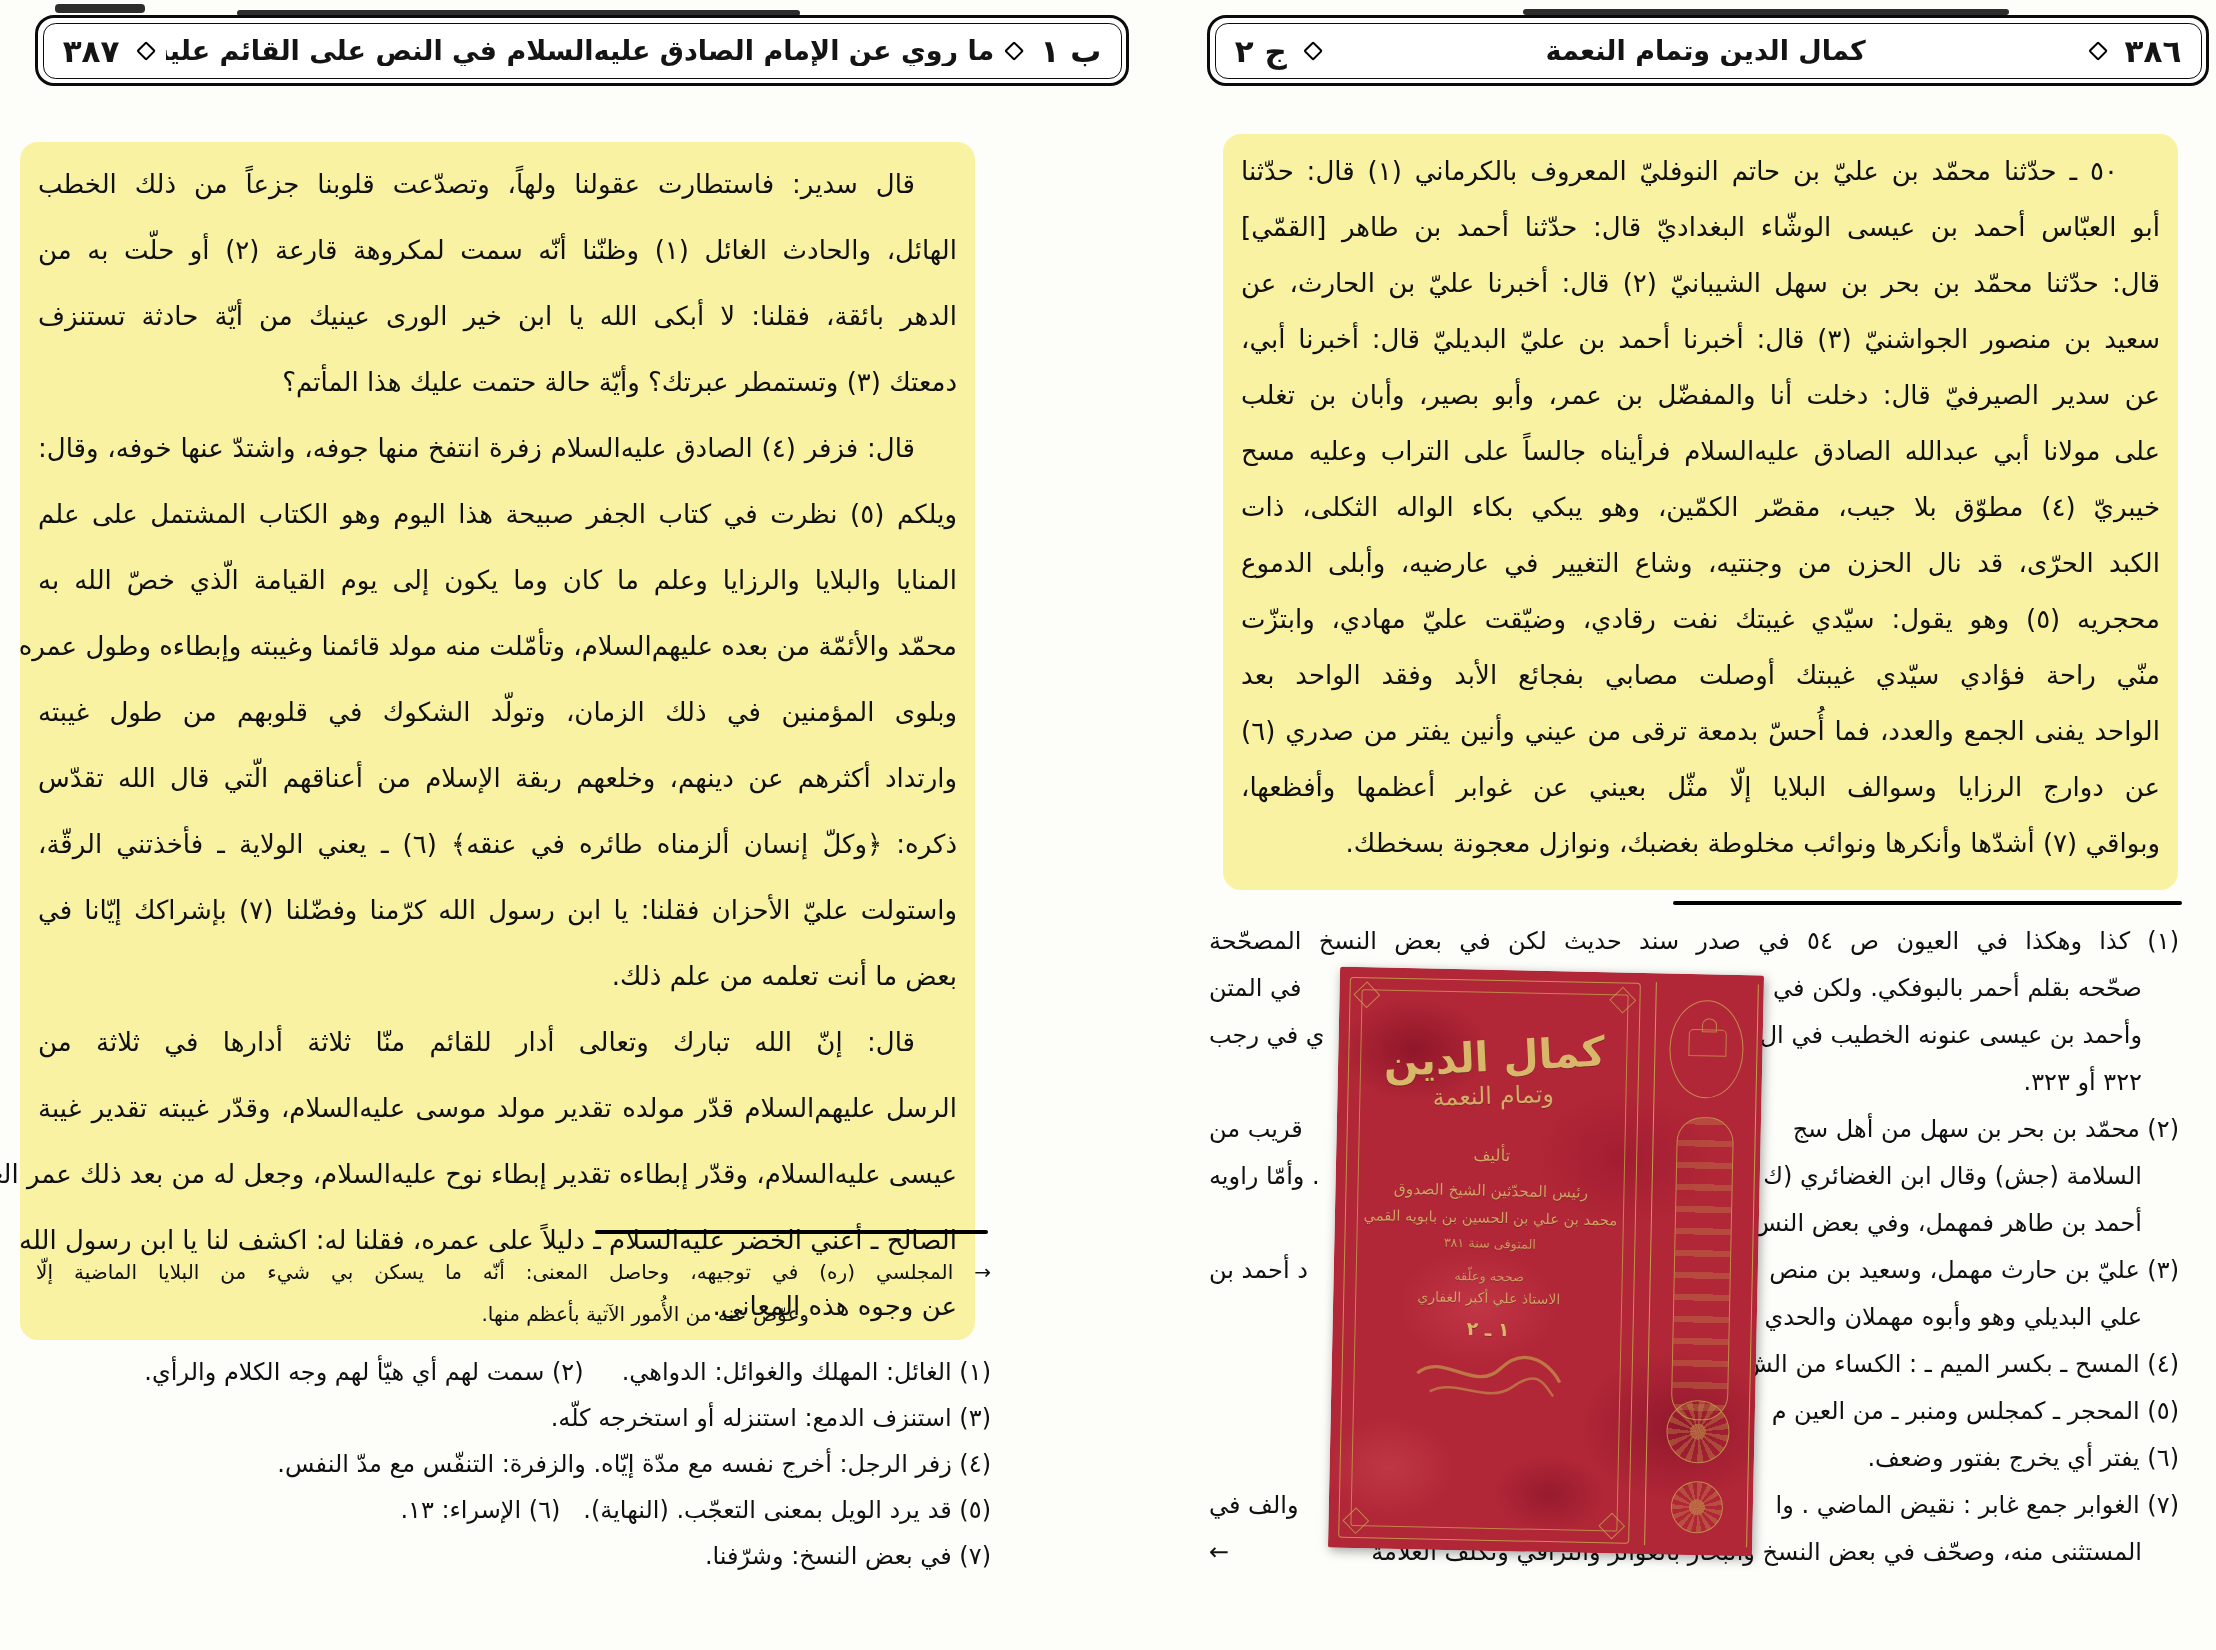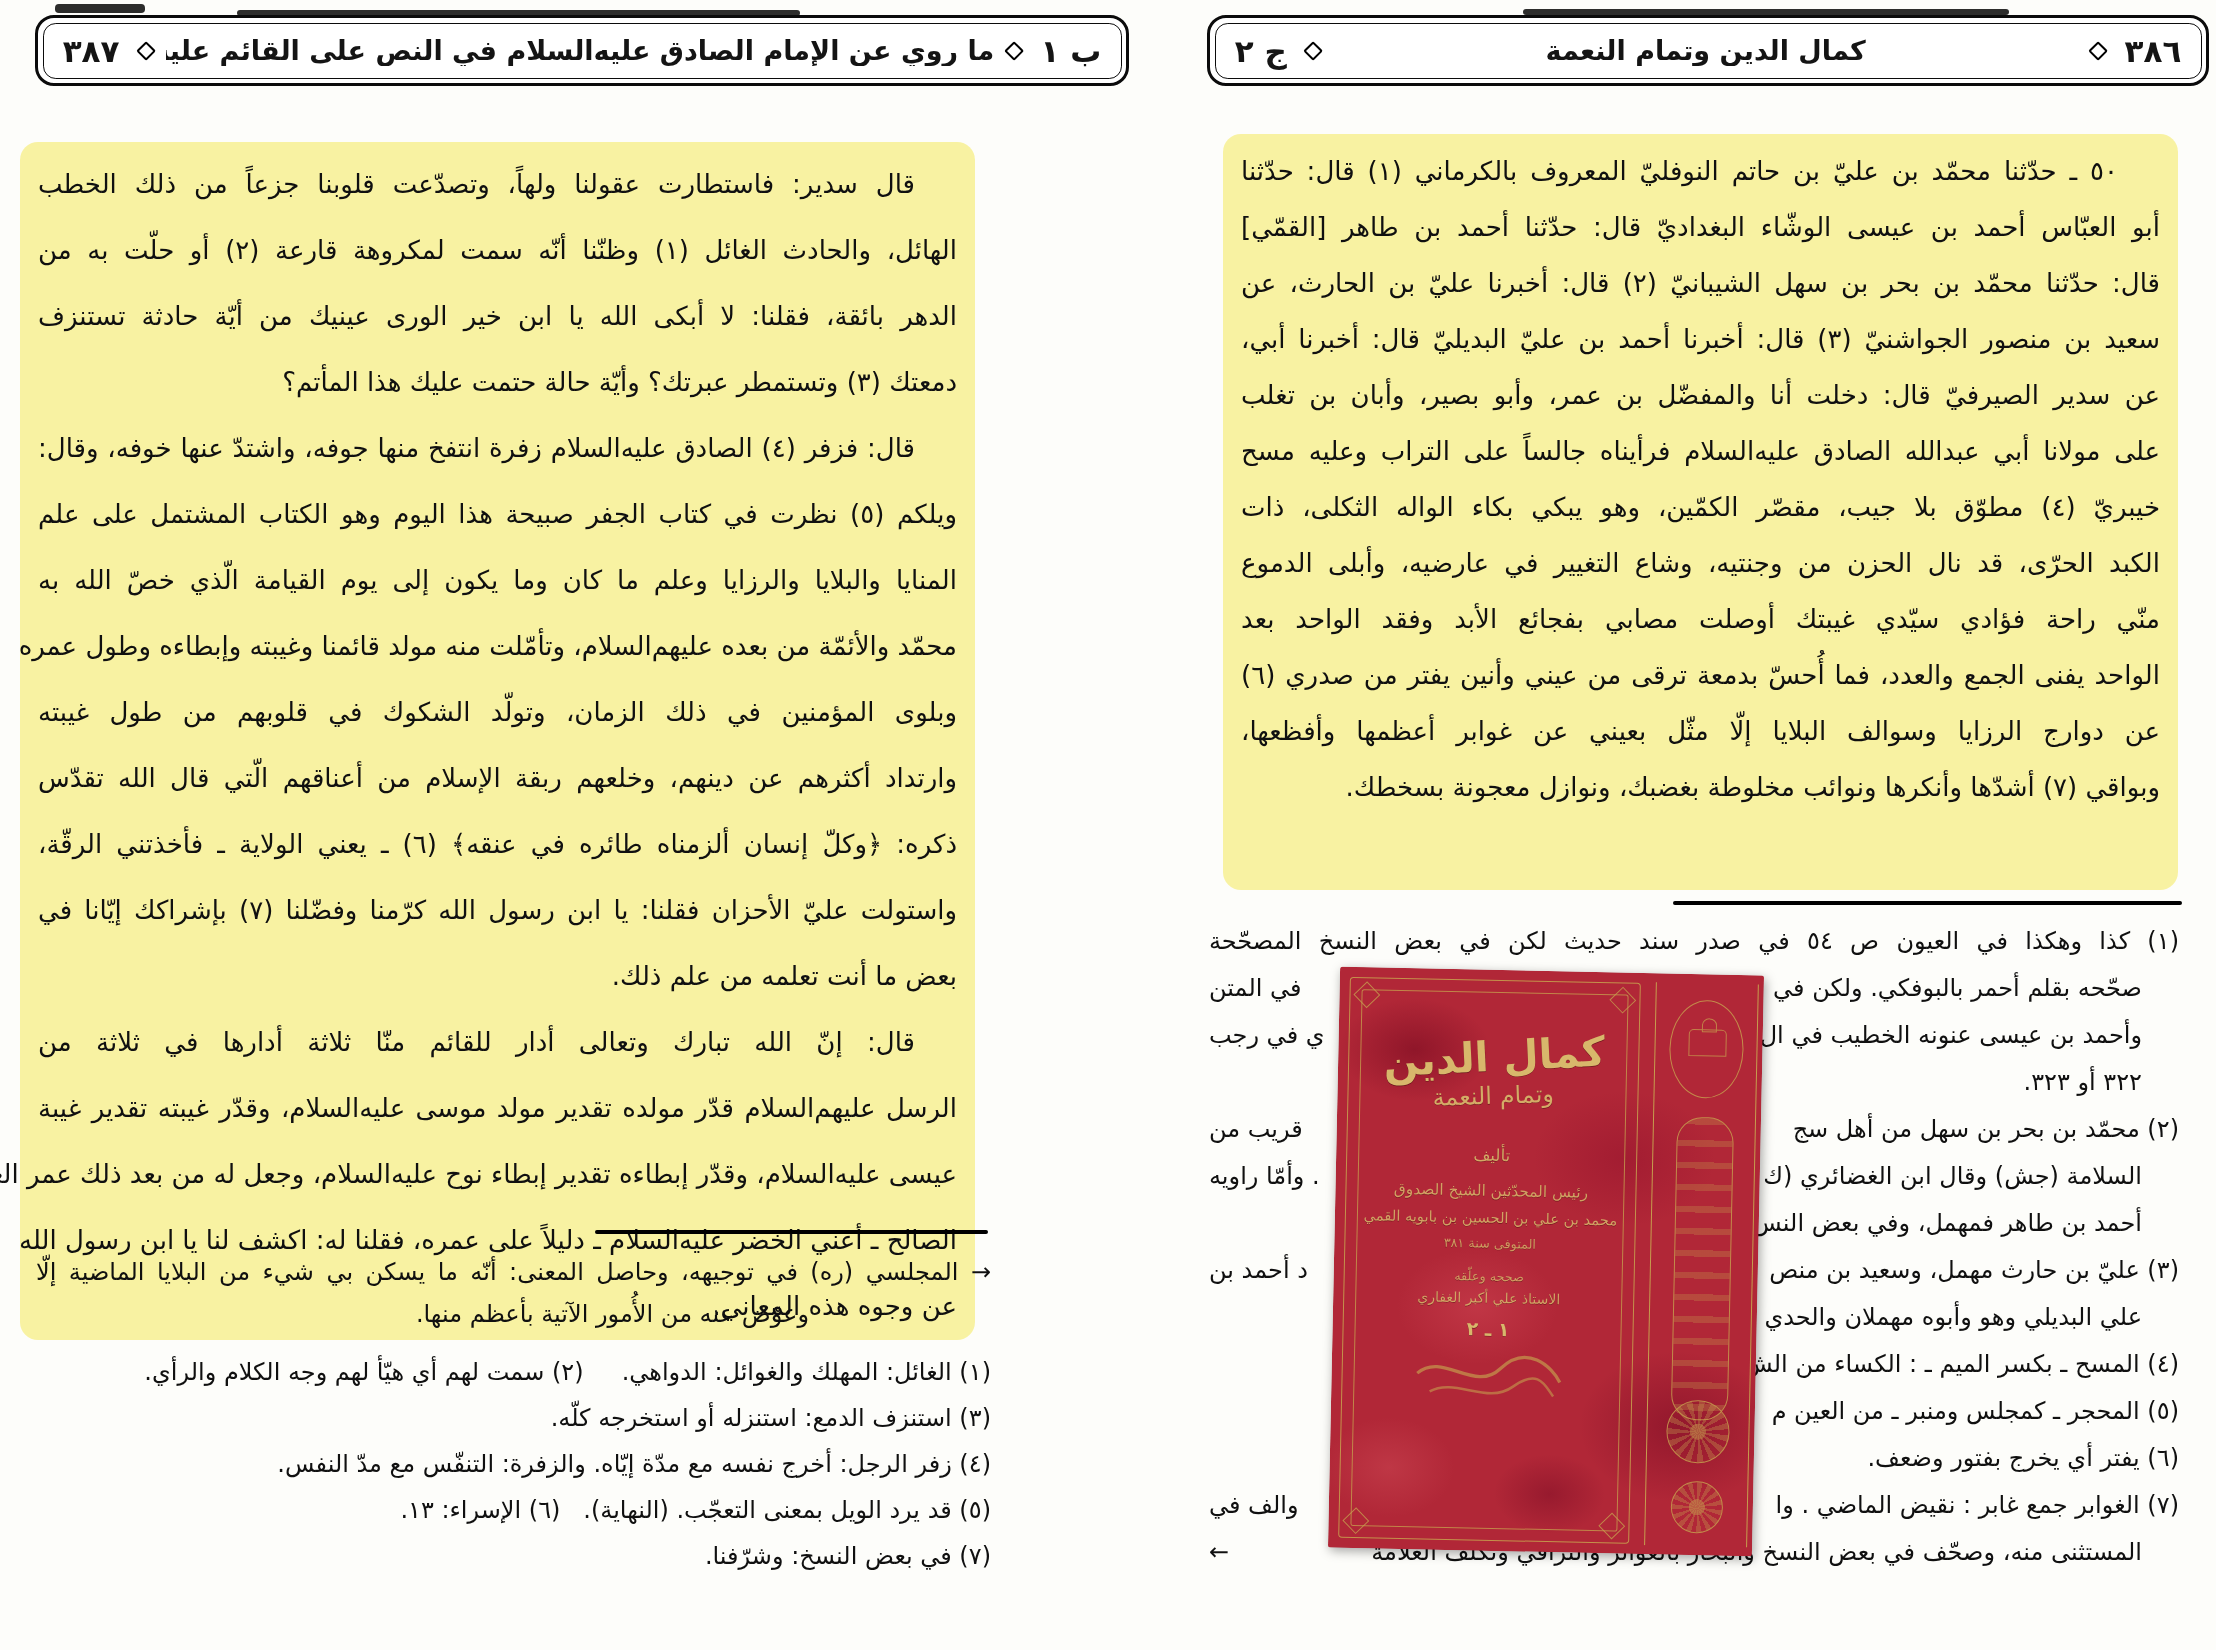--- a/index.html
+++ b/index.html
@@ -27,21 +27,21 @@
   .sep{position:absolute;height:3.8px;background:#000;border-radius:1.9px;}
   .fn-right{position:absolute;left:1209px;top:918px;width:970px;}
   .fnline{display:flex;justify-content:space-between;align-items:baseline;direction:rtl;
           font-size:24px;height:47px;line-height:47px;color:#101010;}
   .fnline.hang{padding-right:37px;}
   .fnline.full span.rpart{flex:1;text-align:justify;text-align-last:justify;white-space:nowrap;}
   .fnline .rpart{white-space:nowrap;}
   .fnline .lpart{white-space:nowrap;}
 
   .fn-left{position:absolute;left:36px;top:1251px;width:955px;color:#101010;}
-  .cline{direction:rtl;font-size:24px;height:42px;line-height:42px;text-align:justify;text-align-last:justify;white-space:nowrap;}
+  .cline{direction:rtl;font-size:20px;height:42px;line-height:42px;text-align:justify;text-align-last:justify;white-space:nowrap;}
   .cline.c2{text-align-last:right;padding-right:182px;}
   .fnl{direction:rtl;font-size:24px;height:46px;line-height:46px;text-align:right;white-space:pre-wrap;}
   .fn-left .gap{height:14px;}
 
   
   .book{position:absolute;left:1334px;top:971px;width:424px;height:581px;transform:rotate(1.2deg);
         z-index:6;background-color:#b12737;border-radius:2.6px;
         background-image:
           radial-gradient(ellipse 122px 83px at 18% 14%, rgba(116,8,30,.55), transparent 62%),
           radial-gradient(ellipse 147px 109px at 68% 32%, rgba(148,18,44,.5), transparent 62%),
@@ -106,20 +106,21 @@
 
   <div class="yellow yellow-right" style="left:1223px;top:134px;width:955px;height:756px;">
     <div class="bl indent">٥٠ ـ حدّثنا محمّد بن عليّ بن حاتم النوفليّ المعروف بالكرماني (١) قال: حدّثنا</div>
     <div class="bl">أبو العبّاس أحمد بن عيسى الوشّاء البغداديّ قال: حدّثنا أحمد بن طاهر [القمّي]</div>
     <div class="bl">قال: حدّثنا محمّد بن بحر بن سهل الشيبانيّ (٢) قال: أخبرنا عليّ بن الحارث، عن</div>
     <div class="bl">سعيد بن منصور الجواشنيّ (٣) قال: أخبرنا أحمد بن عليّ البديليّ قال: أخبرنا أبي،</div>
     <div class="bl">عن سدير الصيرفيّ قال: دخلت أنا والمفضّل بن عمر، وأبو بصير، وأبان بن تغلب</div>
     <div class="bl">على مولانا أبي عبدالله الصادق عليه‌السلام فرأيناه جالساً على التراب وعليه مسح</div>
     <div class="bl">خيبريّ (٤) مطوّق بلا جيب، مقصّر الكمّين، وهو يبكي بكاء الواله الثكلى، ذات</div>
     <div class="bl">الكبد الحرّى، قد نال الحزن من وجنتيه، وشاع التغيير في عارضيه، وأبلى الدموع</div>
+    <div class="bl">محجريه (٥) وهو يقول: سيّدي غيبتك نفت رقادي، وضيّقت عليّ مهادي، وابتزّت</div>
     <div class="bl">منّي راحة فؤادي سيّدي غيبتك أوصلت مصابي بفجائع الأبد وفقد الواحد بعد</div>
     <div class="bl">الواحد يفنى الجمع والعدد، فما أُحسّ بدمعة ترقى من عيني وأنين يفتر من صدري (٦)</div>
     <div class="bl">عن دوارج الرزايا وسوالف البلايا إلّا مثّل بعيني عن غوابر أعظمها وأفظعها،</div>
     <div class="bl end">وبواقي (٧) أشدّها وأنكرها ونوائب مخلوطة بغضبك، ونوازل معجونة بسخطك.</div>
   </div>
 
   <div class="sep" style="left:1673px;top:901px;width:509px;"></div>
 
   <div class="fn-right">
     <div class="fnline full">

